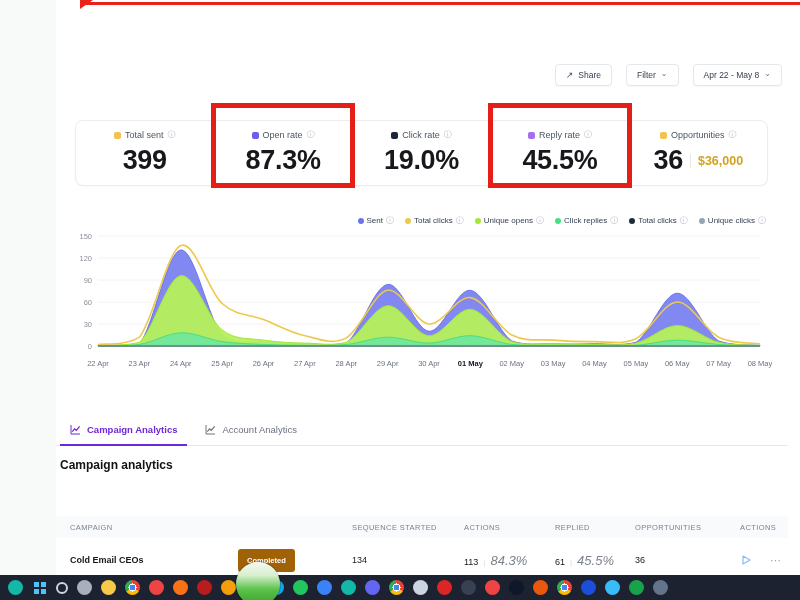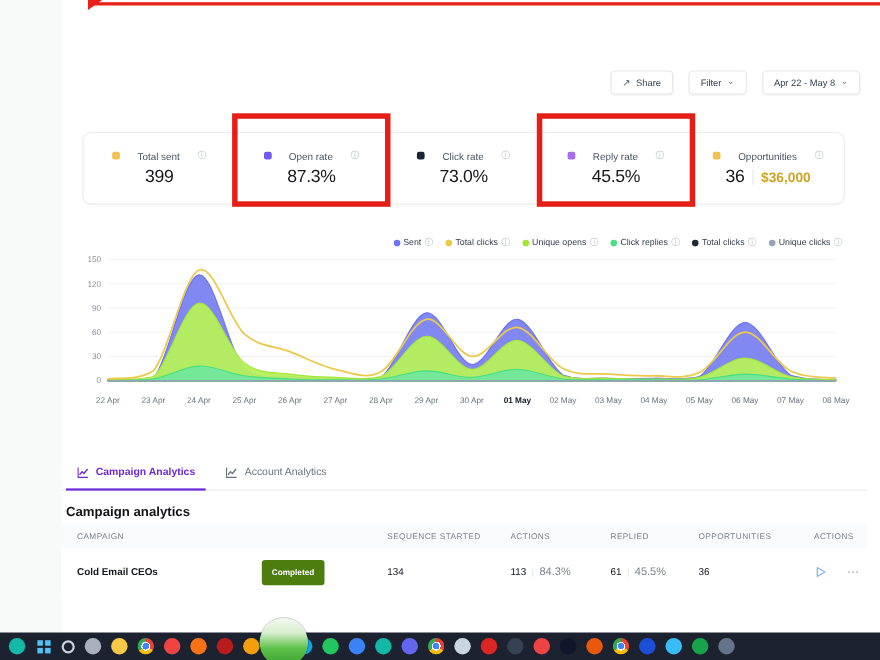--- a/index.html
+++ b/index.html
@@ -19,55 +19,55 @@
             background: #fff; font-size: 8.5px; color: #374151; cursor: pointer; box-shadow: 0 1px 1px rgba(0,0,0,.04); white-space: nowrap; }
   .share-ic { font-size: 9px; color: #4b5563; line-height: 1; }
   .chev { font-size: 8px; color: #6b7280; line-height: 1; margin-top: -3px; }
 
   
   .stats-row { position: absolute; left: 19px; top: 120px; width: 693px; height: 66px; border: 1px solid #ececec;
                border-radius: 8px; background: #fff; display: flex; box-shadow: 0 1px 2px rgba(0,0,0,.03); z-index: 2; }
   .stat-card { flex: 1; position: relative; display: flex; flex-direction: column; align-items: center; justify-content: center;
                gap: 5px; border-right: 1px solid #f1f1f3; }
   .stat-card:last-child { border-right: none; }
-  .stat-label-row { display: flex; align-items: center; gap: 16px; font-size: 9px; color: #4b5563; }
+  .stat-label-row { display: flex; align-items: center; gap: 4px; font-size: 9px; color: #4b5563; }
   .stat-dot { width: 7px; height: 7px; border-radius: 2px; display: inline-block; }
   .info-icon { font-size: 8px; color: #b5bcc7; line-height: 1; cursor: pointer; }
   .stat-value-row { display: flex; align-items: center; gap: 7px; }
-  .stat-value { font-size: 16px; font-weight: 400; color: #17181c; letter-spacing: -.3px; }
+  .stat-value { font-size: 27px; font-weight: 700; color: #17181c; letter-spacing: -.3px; }
   .v-div { width: 1px; height: 14px; background: #e5e7eb; }
   .stat-extra { font-size: 12.5px; font-weight: 700; color: #d0a321; }
   .hl-box { position: absolute; left: -3px; right: -3px; top: -18px; bottom: -3px; border: 5px solid #e51f18; z-index: 6; pointer-events: none; }
 
   
   .legend { position: absolute; top: 216px; right: 22px; display: flex; align-items: center; gap: 11px; }
   .legend-item { display: flex; align-items: center; gap: 3px; font-size: 8px; color: #374151; cursor: pointer; white-space: nowrap; }
   .legend-dot { width: 6px; height: 6px; border-radius: 50%; display: inline-block; }
   #chart-svg { position: absolute; left: 12px; top: 224px; }
 
   
   .tabs { position: absolute; left: 0; top: 416px; width: 100%; border-bottom: 1px solid #e8e8ec; display: flex; gap: 8px; padding-left: 4px; }
   .tab { display: flex; align-items: center; gap: 6px; padding: 8px 10px 9px; font-size: 9.5px; color: #6b7280; cursor: pointer;
          border-bottom: 2px solid transparent; margin-bottom: -1px; }
   .tab.active { color: #6d28d9; font-weight: 700; border-bottom-color: #6d28d9; }
   .tab-ic { flex: none; }
 
   .section-title { position: absolute; left: 4px; top: 458px; font-size: 12px; font-weight: 700; color: #121317; }
 
   
-  .table { position: absolute; left: 0; top: 476px; width: 732px; }
+  .table { position: absolute; left: 0; top: 516px; width: 732px; }
   .t-head, .t-row { display: grid; grid-template-columns: 282px 112px 91px 80px 105px 1fr; align-items: center; padding-left: 14px; }
   .t-head { height: 22px; background: #f9fafb; font-size: 7.5px; color: #7c828d; letter-spacing: .4px; }
   .t-row { height: 44px; background: #fff; font-size: 9px; color: #16181d; }
   .camp-cell { display: flex; align-items: center; }
   .camp-name { font-weight: 700; width: 168px; }
-  .badge { background: #4d7c0f; color: #fff; font-size: 7.5px; padding: 7px 9px; border-radius: 3px; font-weight: 600; }
+  .badge { background: #a16207; color: #fff; font-size: 7.5px; padding: 7px 9px; border-radius: 3px; font-weight: 600; }
   .num { font-weight: 400; }
   .sep { color: #d8dbe0; margin: 0 5px; font-style: normal; font-size: 8px; }
-  .pct { color: #7c828d; font-size: 10px; }
+  .pct { color: #7c828d; font-size: 13px; font-style: italic; }
   .actions-cell { display: flex; align-items: center; gap: 18px; }
   .play-btn { cursor: pointer; display: inline-flex; }
   .ellipsis { color: #9aa1ab; font-size: 11px; letter-spacing: 1px; cursor: pointer; }
 
   
   .taskbar { position: absolute; left: 0; bottom: 0; width: 800px; height: 25px; background: #1d2230; display: flex; align-items: center;
              padding-left: 3px; z-index: 20; }
   .tb-icon { width: 15px; height: 15px; border-radius: 50%; margin: 0 4.5px; flex: none; cursor: pointer; position: relative; }
   .tb-icon.ring { width: 12px; height: 12px; background: transparent; border: 2px solid #cbd5e1; }
   .tb-icon.windows { background: transparent; border-radius: 0; }
@@ -126,21 +126,21 @@
             <span class="stat-value">87.3%</span>
           </div>
         </div>
         <div class="stat-card">
           <div class="stat-label-row">
             <span class="stat-dot" style="background: rgb(30, 37, 55);"></span>
             <span class="stat-label">Click rate</span>
             <span class="info-icon">ⓘ</span>
           </div>
           <div class="stat-value-row">
-            <span class="stat-value">73.0%</span>
+            <span class="stat-value">19.0%</span>
           </div>
         </div>
         <div class="stat-card">
           <div class="hl-box" style="border-color: rgb(229, 31, 24);"></div>
           <div class="stat-label-row">
             <span class="stat-dot" style="background: rgb(166, 109, 242);"></span>
             <span class="stat-label">Reply rate</span>
             <span class="info-icon">ⓘ</span>
           </div>
           <div class="stat-value-row">

